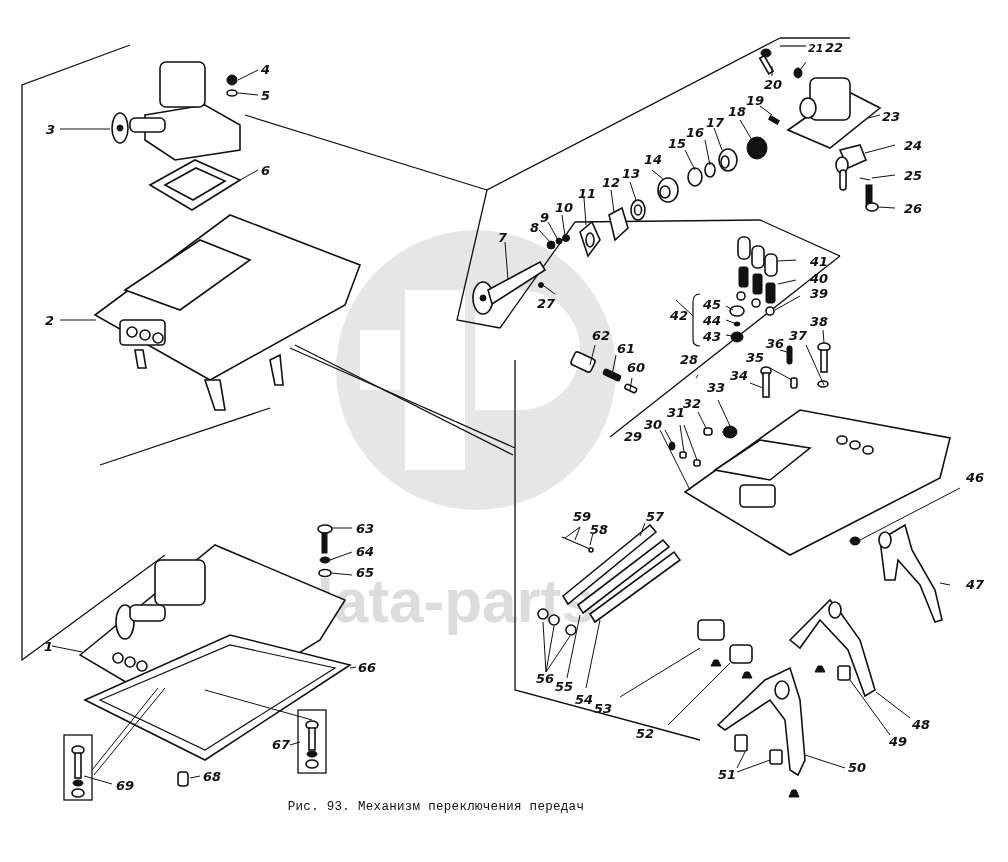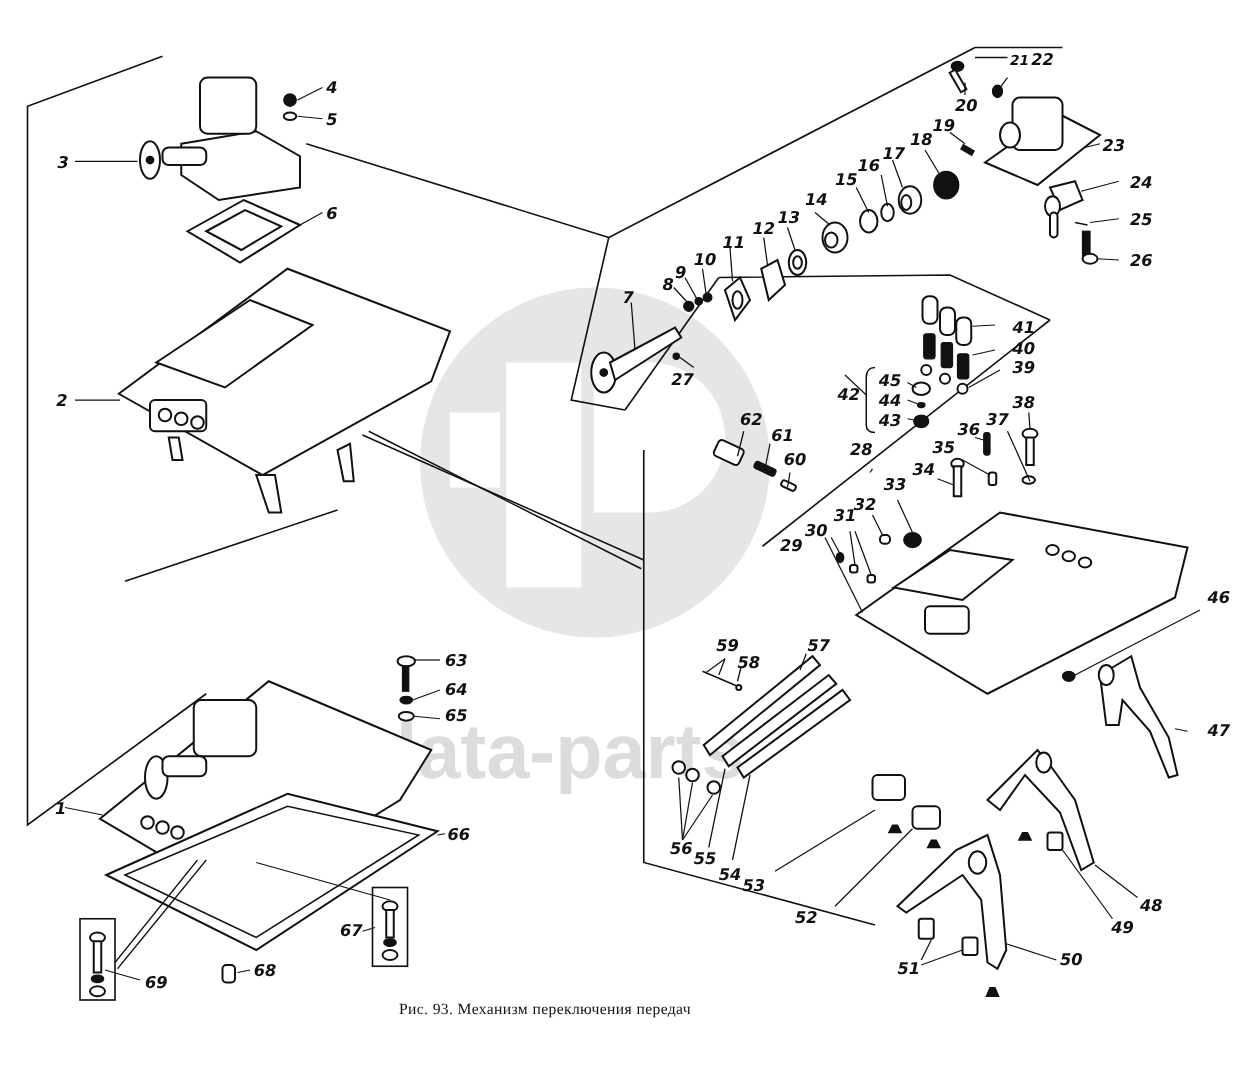--- a/index.html
+++ b/index.html
@@ -3,21 +3,21 @@
 <meta charset="utf-8">
 <style>
   html, body { margin: 0; padding: 0; background: #ffffff; }
   body { width: 1008px; height: 862px; position: relative; overflow: hidden;
          font-family: "Liberation Sans", sans-serif; }
   #stage { position: absolute; left: 0; top: 0; width: 1008px; height: 862px; }
   .wm-text { font-family: "Liberation Sans", sans-serif; font-weight: bold; font-size: 62px; fill: #dcdcdc; }
   .callout { font-family: "DejaVu Sans", sans-serif; font-style: italic; font-weight: bold; font-size: 13px; fill: #111; }
   .callout-small { font-size: 11px; }
   .caption { position: absolute; left: 0; width: 872px; top: 800px; text-align: center;
-             font-family: Liberation Serif, serif; font-size: 12.5px; color: #111; letter-spacing: 0.3px; }
+             font-family: Liberation Mono, monospace; font-size: 12.5px; color: #111; letter-spacing: 0.3px; }
   .part { fill: #fff; stroke: #111; stroke-width: 1.6; }
   .part-dark { fill: #111; stroke: #111; stroke-width: 1; }
   .line { stroke: #111; stroke-width: 1.2; fill: none; }
   .frame { stroke: #111; stroke-width: 1.3; fill: none; }
   .leader { stroke: #111; stroke-width: 1; fill: none; }
 </style>
 </head>
 <body>
 
 <svg id="stage" viewBox="0 0 1008 862" xmlns="http://www.w3.org/2000/svg">

